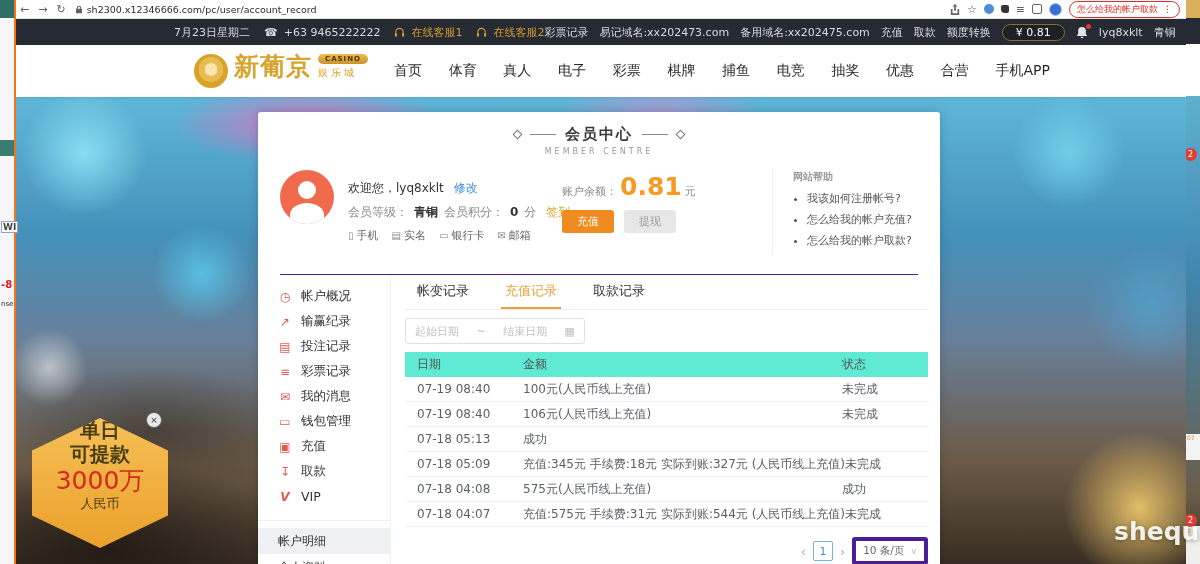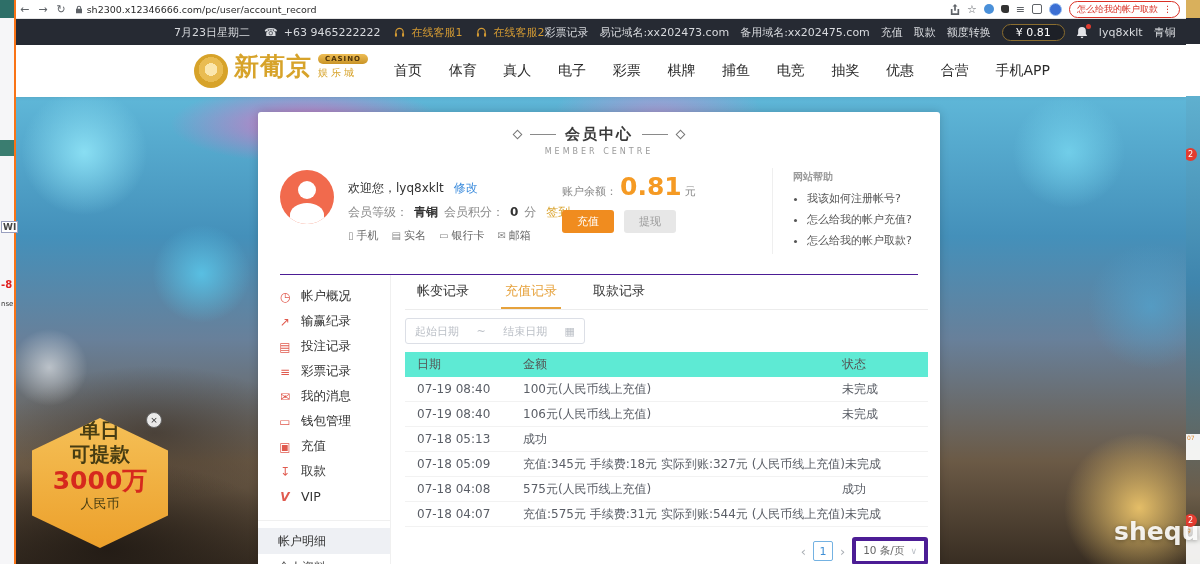--- a/index.html
+++ b/index.html
@@ -143,21 +143,21 @@
   .page-size{display:flex;align-items:center;gap:6px;border:4px solid #4c1d95;border-radius:3px;height:20px;padding:0 7px;color:#666;font-size:10.5px;cursor:pointer;}
   .caret{color:#bcc0c7;font-size:9px;}
 
   
   .promo-wrap{position:absolute;left:18px;top:316px;width:140px;height:136px;z-index:4;}
   .promo-hex{position:absolute;left:0;top:6px;width:136px;height:130px;
     clip-path:polygon(50% 0,100% 25%,100% 75%,50% 100%,0 75%,0 25%);
     background:linear-gradient(180deg,#f5c057,#eca02b);
     display:flex;flex-direction:column;align-items:center;line-height:1.2;cursor:pointer;}
   .promo-l12{font-size:20px;font-weight:bold;color:#463c12;}
-  .promo-l3{font-size:25px;font-weight:bold;color:#d6291d;}
+  .promo-l3{font-size:25px;font-weight:normal;color:#d6291d;}
   .promo-l4{font-size:13px;color:#463c12;}
   .promo-close{position:absolute;top:0;right:10px;width:14px;height:14px;border-radius:50%;border:1px solid #666;background:rgba(242,242,242,.95);color:#333;font-size:9px;display:flex;align-items:center;justify-content:center;cursor:pointer;}
 
   .watermark{position:absolute;left:1114px;top:517px;font-size:25px;font-weight:bold;color:rgba(255,255,255,.9);text-shadow:0 1px 4px rgba(0,0,0,.35);z-index:9;}
   svg{display:block;}
 </style>
 </head>
 <body>
 
 <div class="canvas">

